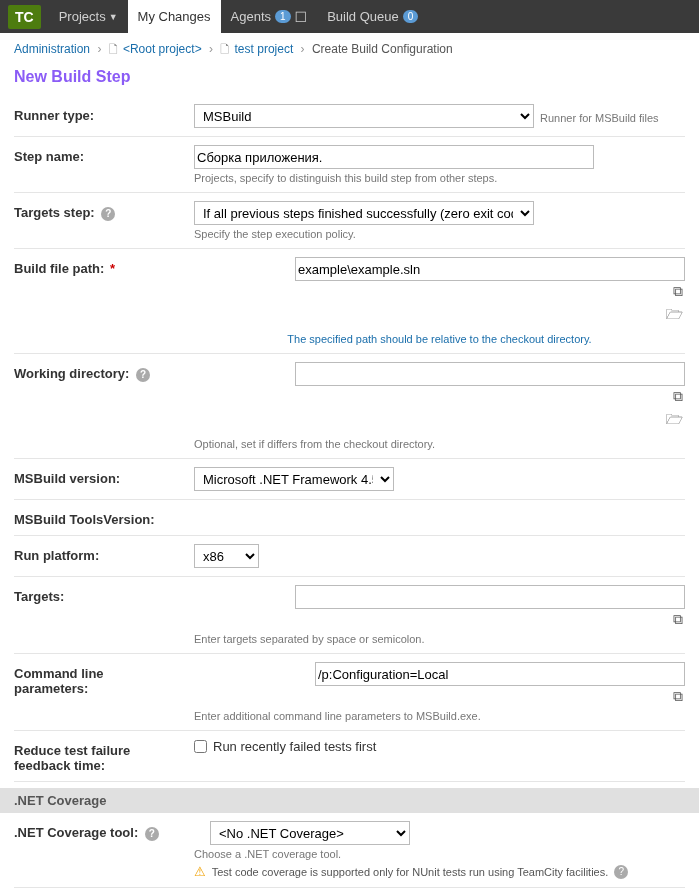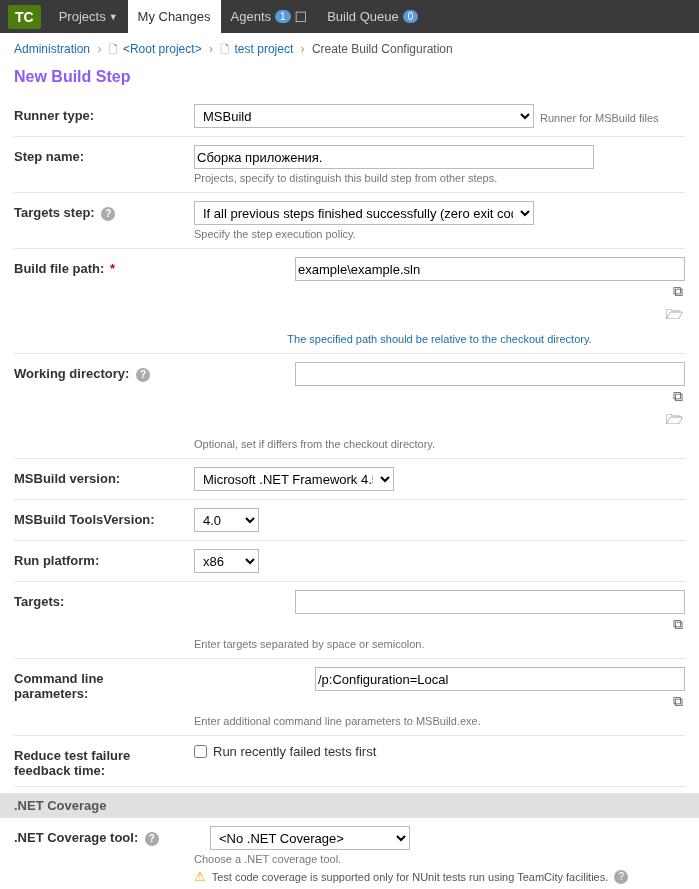--- a/index.html
+++ b/index.html
@@ -289,25 +289,20 @@
     <div class="form-label">MSBuild version:</div>
     <div class="form-field">
       <select class="select-medium" style="width:200px;">
         <option>Microsoft .NET Framework 4.5</option>
       </select>
     </div>
   </div>
 
   <div class="form-row">
     <div class="form-label">MSBuild ToolsVersion:</div>
-    <div class="form-field">
-      <select class="select-tiny" style="width:65px;">
-        <option>4.0</option>
-      </select>
-    </div>
   </div>
 
   <div class="form-row">
     <div class="form-label">Run platform:</div>
     <div class="form-field">
       <select style="width:65px;">
         <option>x86</option>
       </select>
     </div>
   </div>

